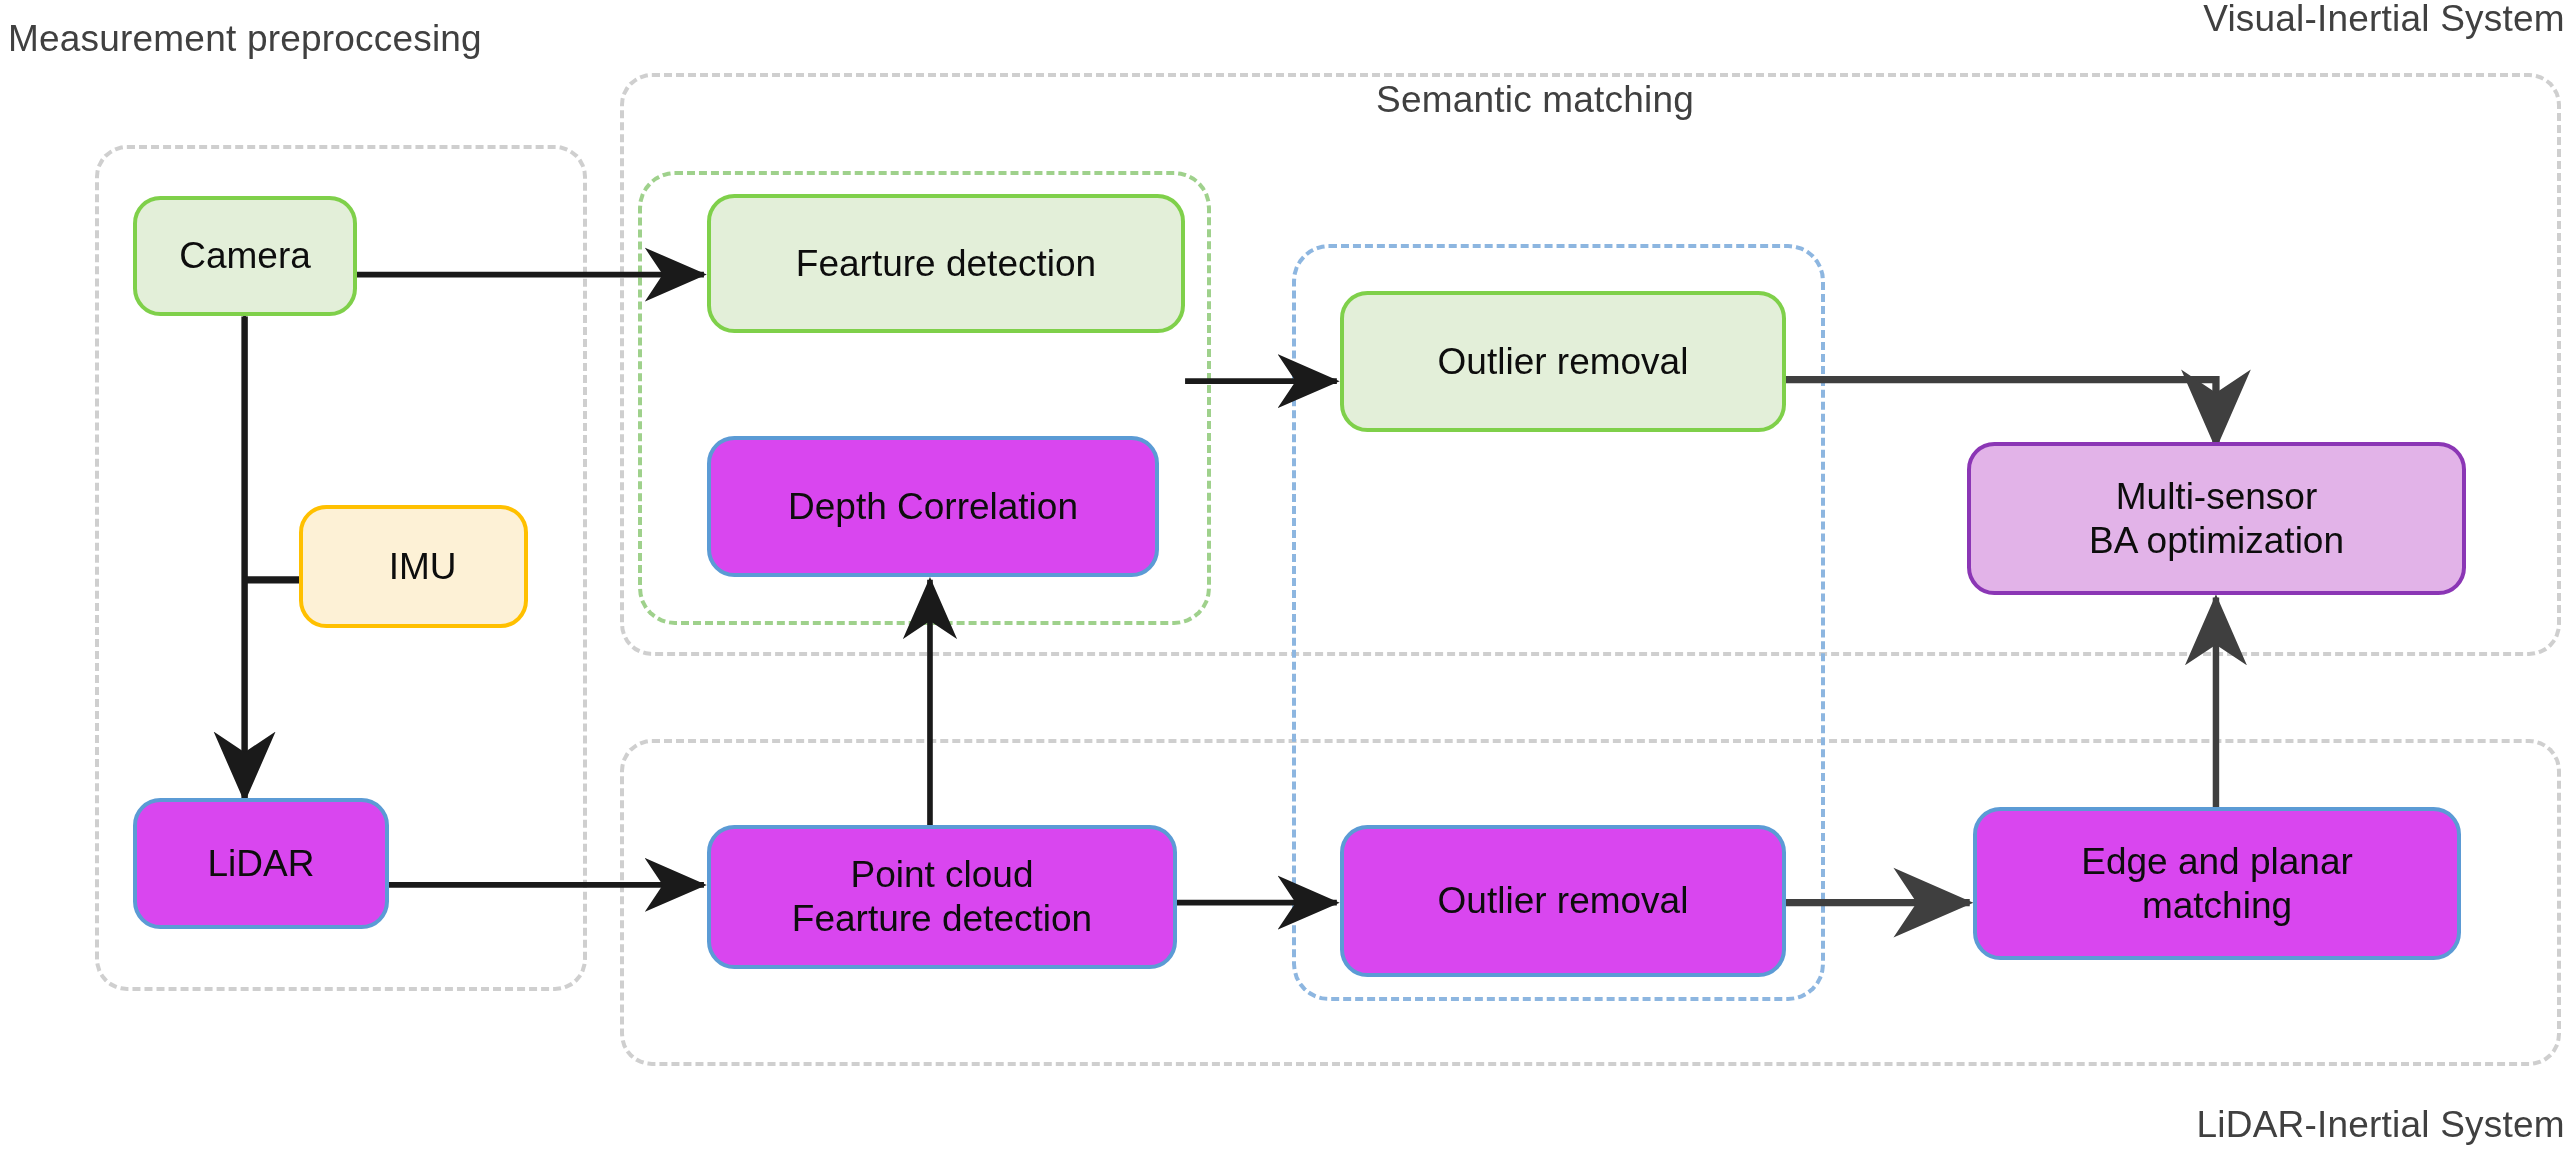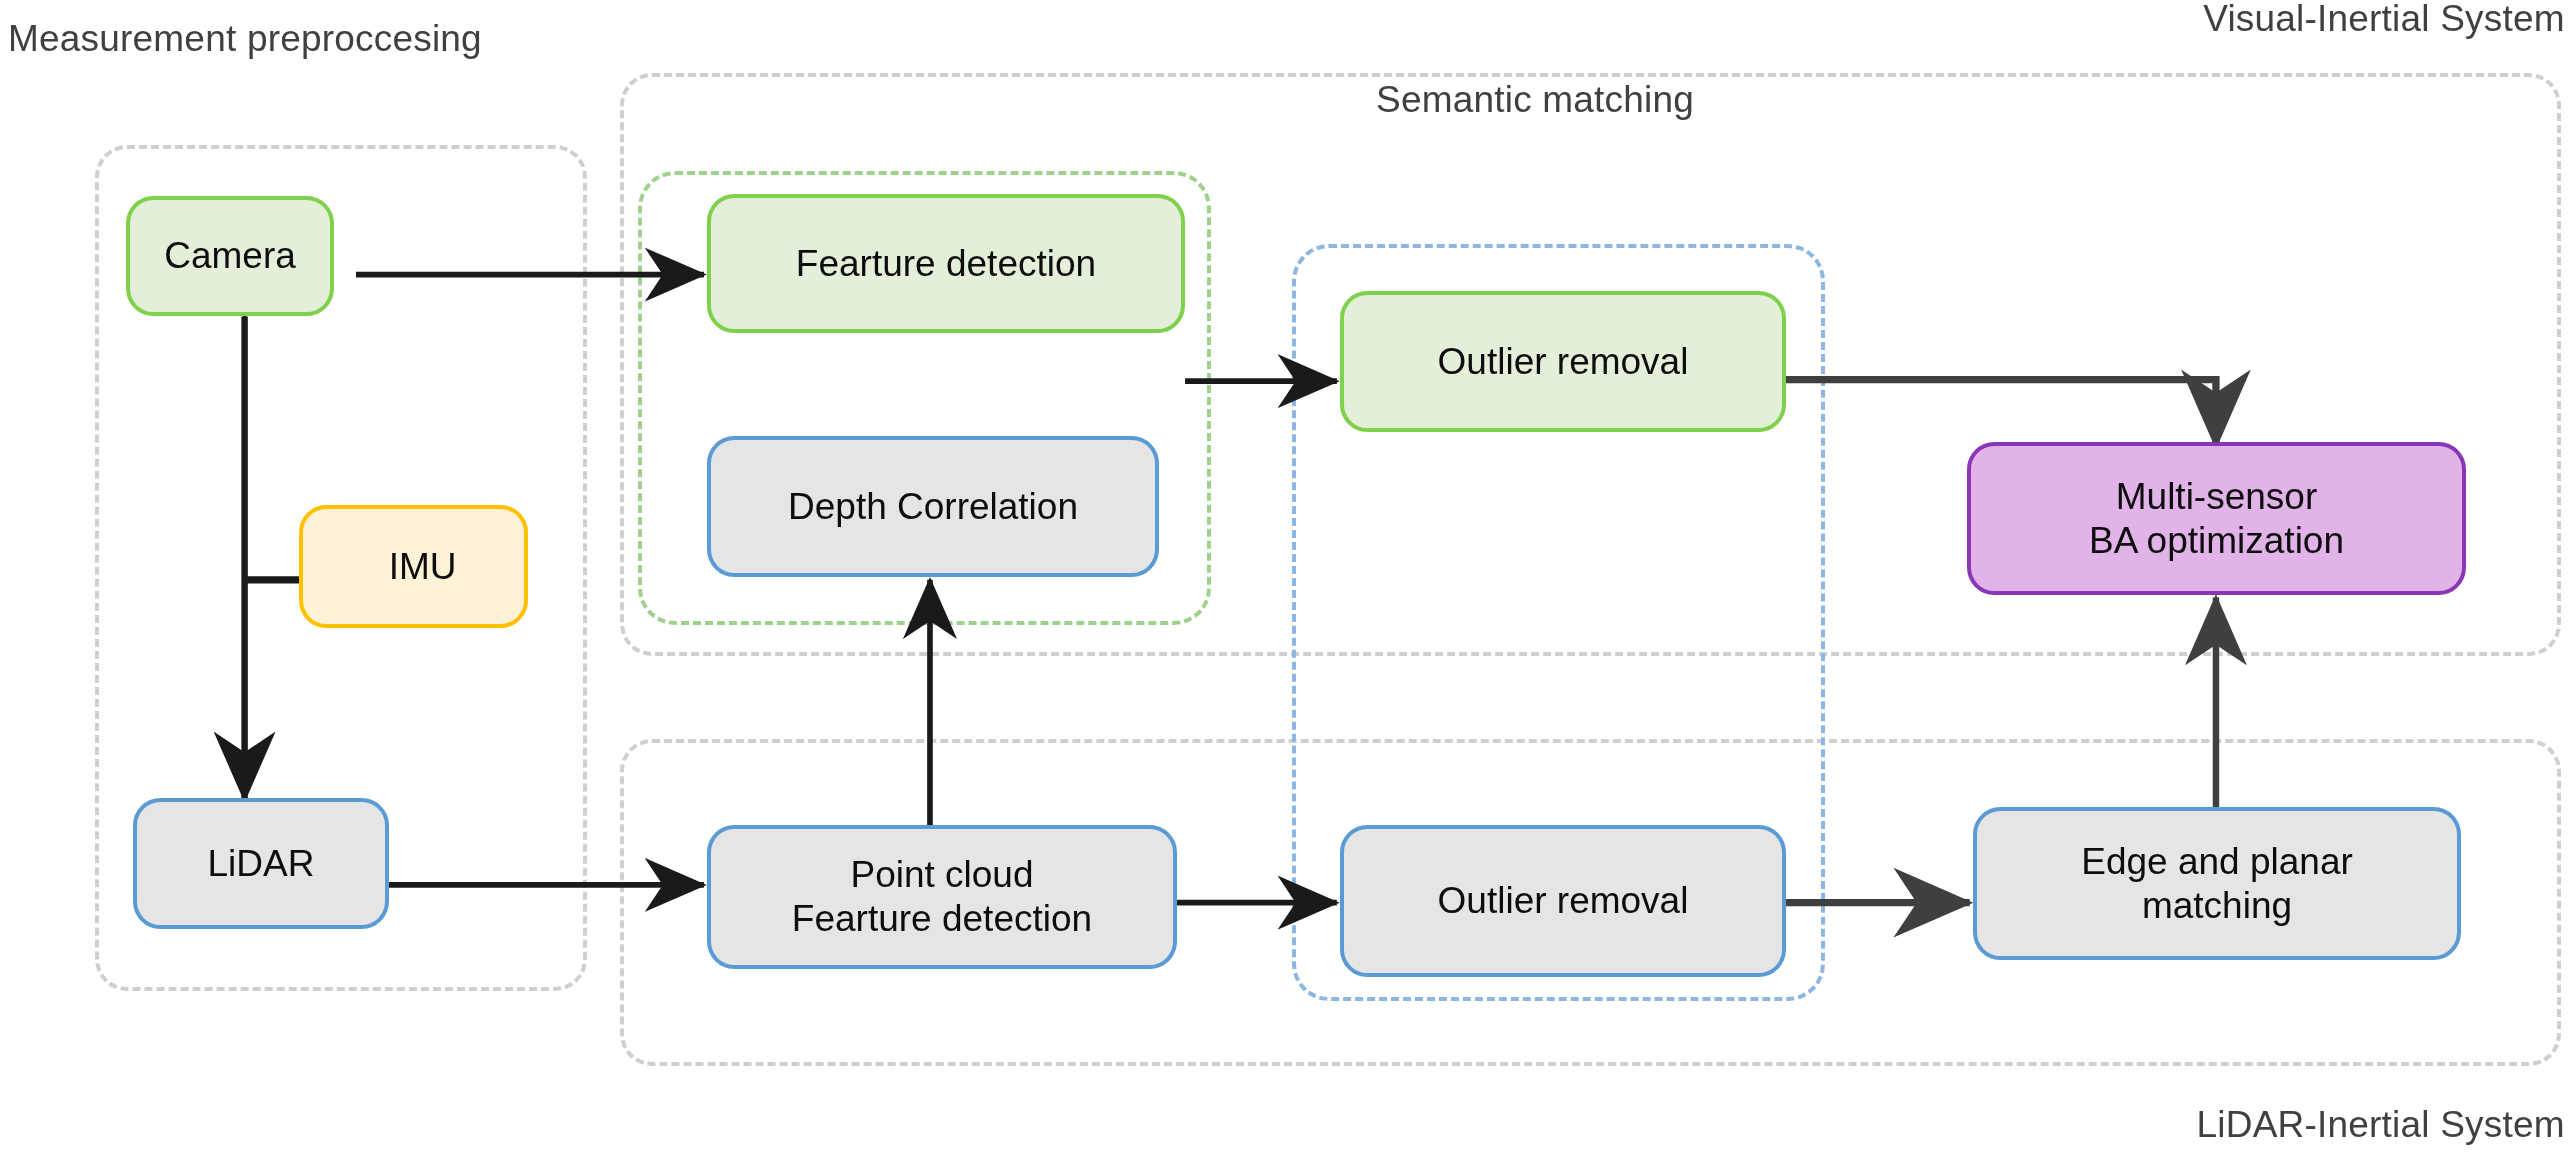--- a/index.html
+++ b/index.html
@@ -10,21 +10,21 @@
   .grp-gray{border:4px dashed #cfcfcf;border-radius:32px;}
   .grp-green{border:4.8px dashed #9fd18c;border-radius:37px;}
   .grp-blue{border:4.8px dashed #8db6e0;border-radius:37px;}
 
   .glabel{position:absolute;font-size:37px;color:#404040;white-space:nowrap;letter-spacing:0.2px;}
 
   .node{position:absolute;box-sizing:border-box;display:flex;align-items:center;
         justify-content:center;text-align:center;border-radius:27.4px;
         font-size:37px;color:#0d0d0d;line-height:1.18;padding:0 9.7px;}
   .n-green{background:#e3efd9;border:4px solid #7fd04a;}
-  .n-blue{background:#e5e5e5;border:4px solid #5b9bd5;}
+  .n-blue{background:#d946ef;border:4px solid #5b9bd5;}
   .n-yellow{background:#fdf1d6;border:4px solid #ffc000;}
   .n-purple{background:#e2b3e8;border:4px solid #8b36b5;}
 
   .edges{position:absolute;left:0;top:0;width:2576px;height:1166px;pointer-events:none;}
 </style>
 </head>
 <body>
 
 <div id="stage">
 
@@ -73,21 +73,21 @@
 
     <path d="M2212,470 L2745,470 L2745,552" stroke="#3f3f3f" stroke-width="9" fill="none" marker-end="url(#ahg)"></path>
 
     <line x1="1458" y1="1118" x2="1656" y2="1118" stroke="#1a1a1a" stroke-width="7" marker-end="url(#ah)"></line>
 
     <line x1="2212" y1="1118" x2="2440" y2="1118" stroke="#3f3f3f" stroke-width="9" marker-end="url(#ahg)"></line>
 
     <line x1="2745" y1="1022" x2="2745" y2="740" stroke="#3f3f3f" stroke-width="8" marker-end="url(#ahg)"></line>
   </svg>
 
-  <div class="node n-green" style="left:126px;top:196px;width:208px;height:120px;">
+  <div class="node n-green" style="left:133px;top:196px;width:224px;height:120px;">
     <span>Camera</span>
   </div>
 
   <div class="node n-yellow" style="left:299px;top:505px;width:229px;height:123px;padding-left:28px;">
     <span>IMU</span>
   </div>
 
   <div class="node n-blue" style="left:133px;top:798px;width:256px;height:131px;">
     <span>LiDAR</span>
   </div>

